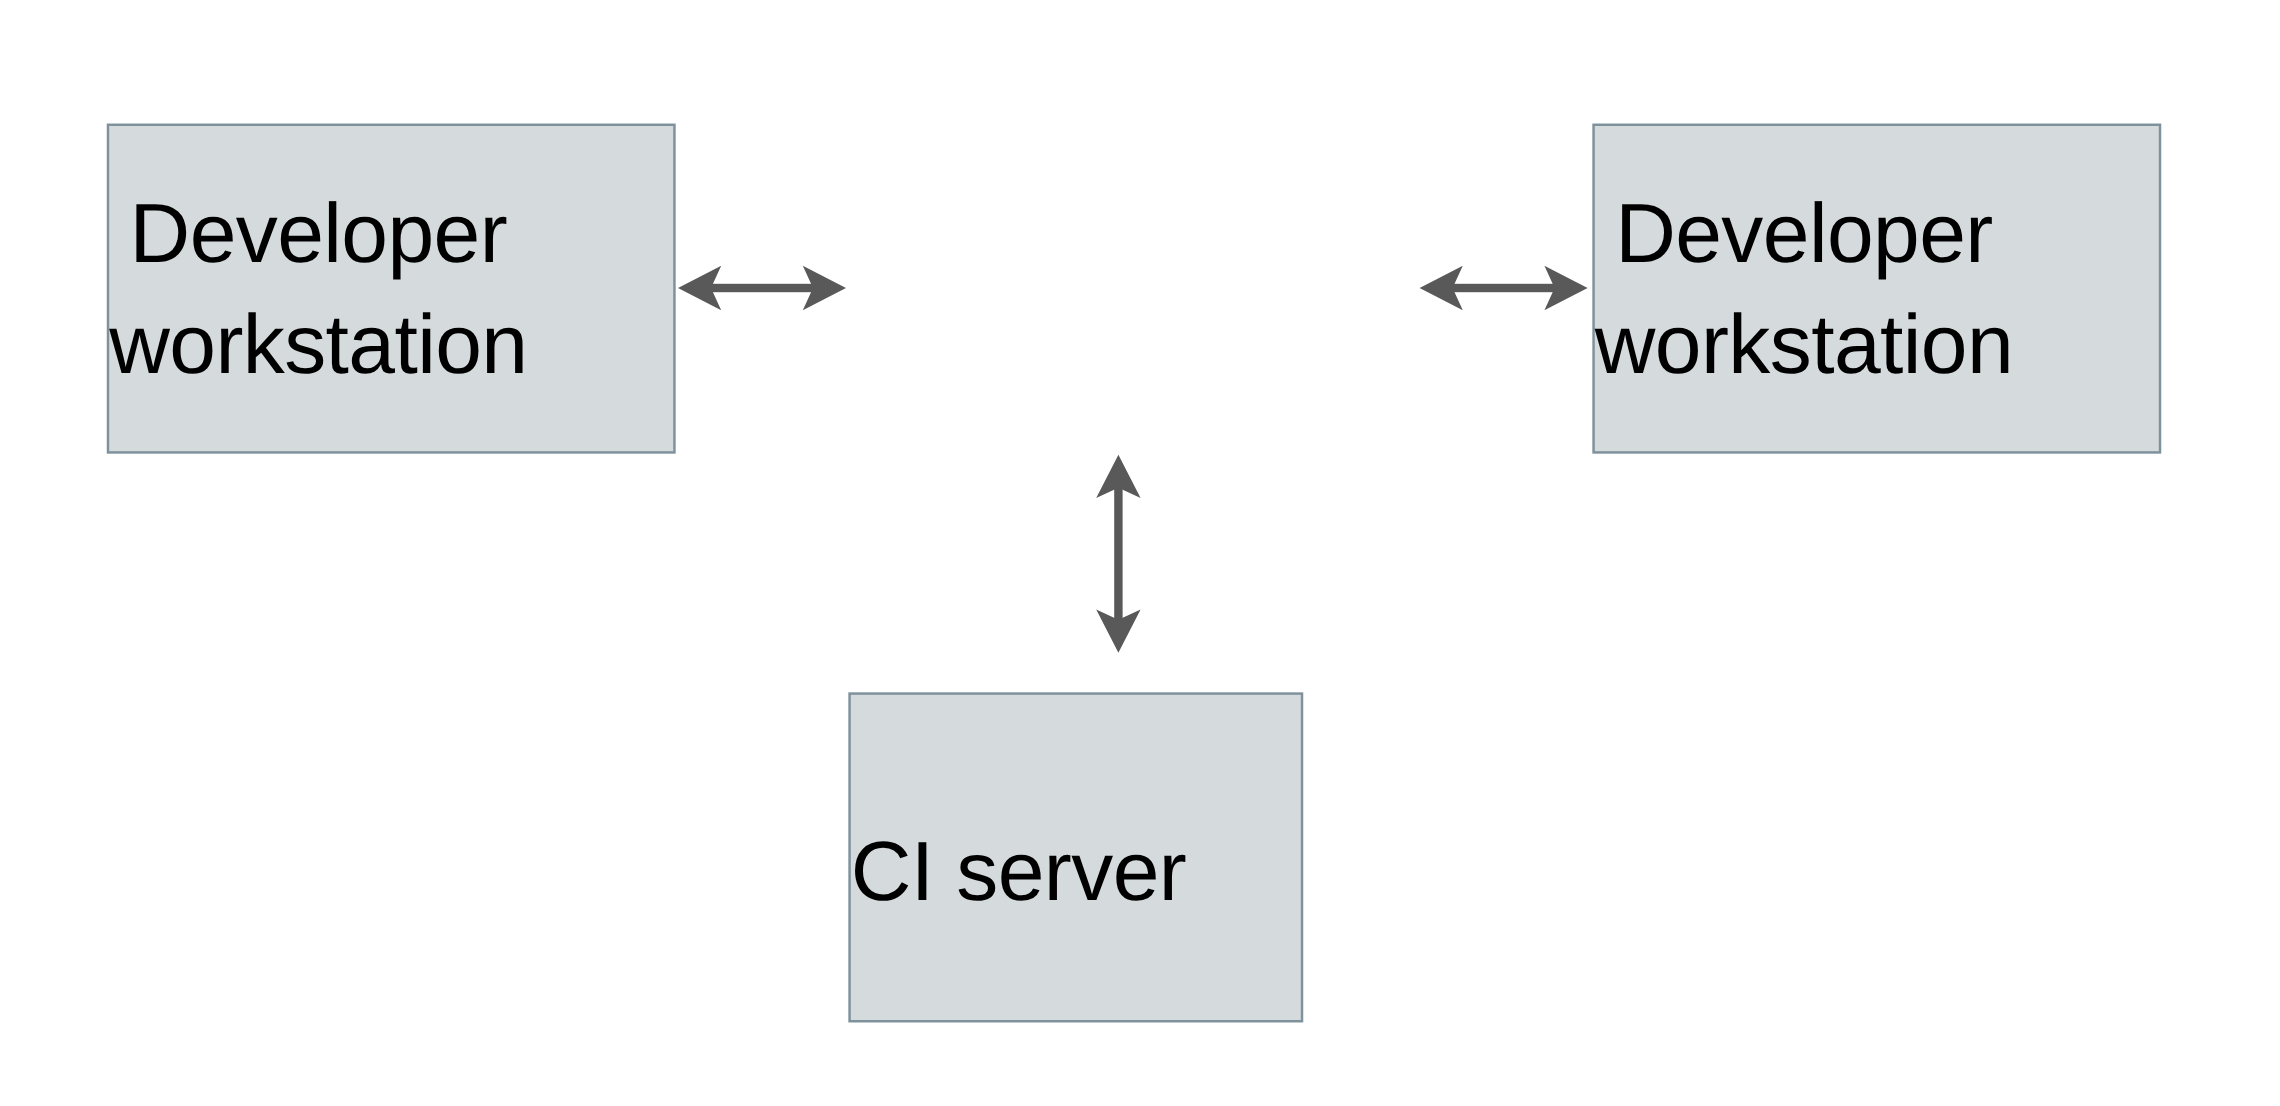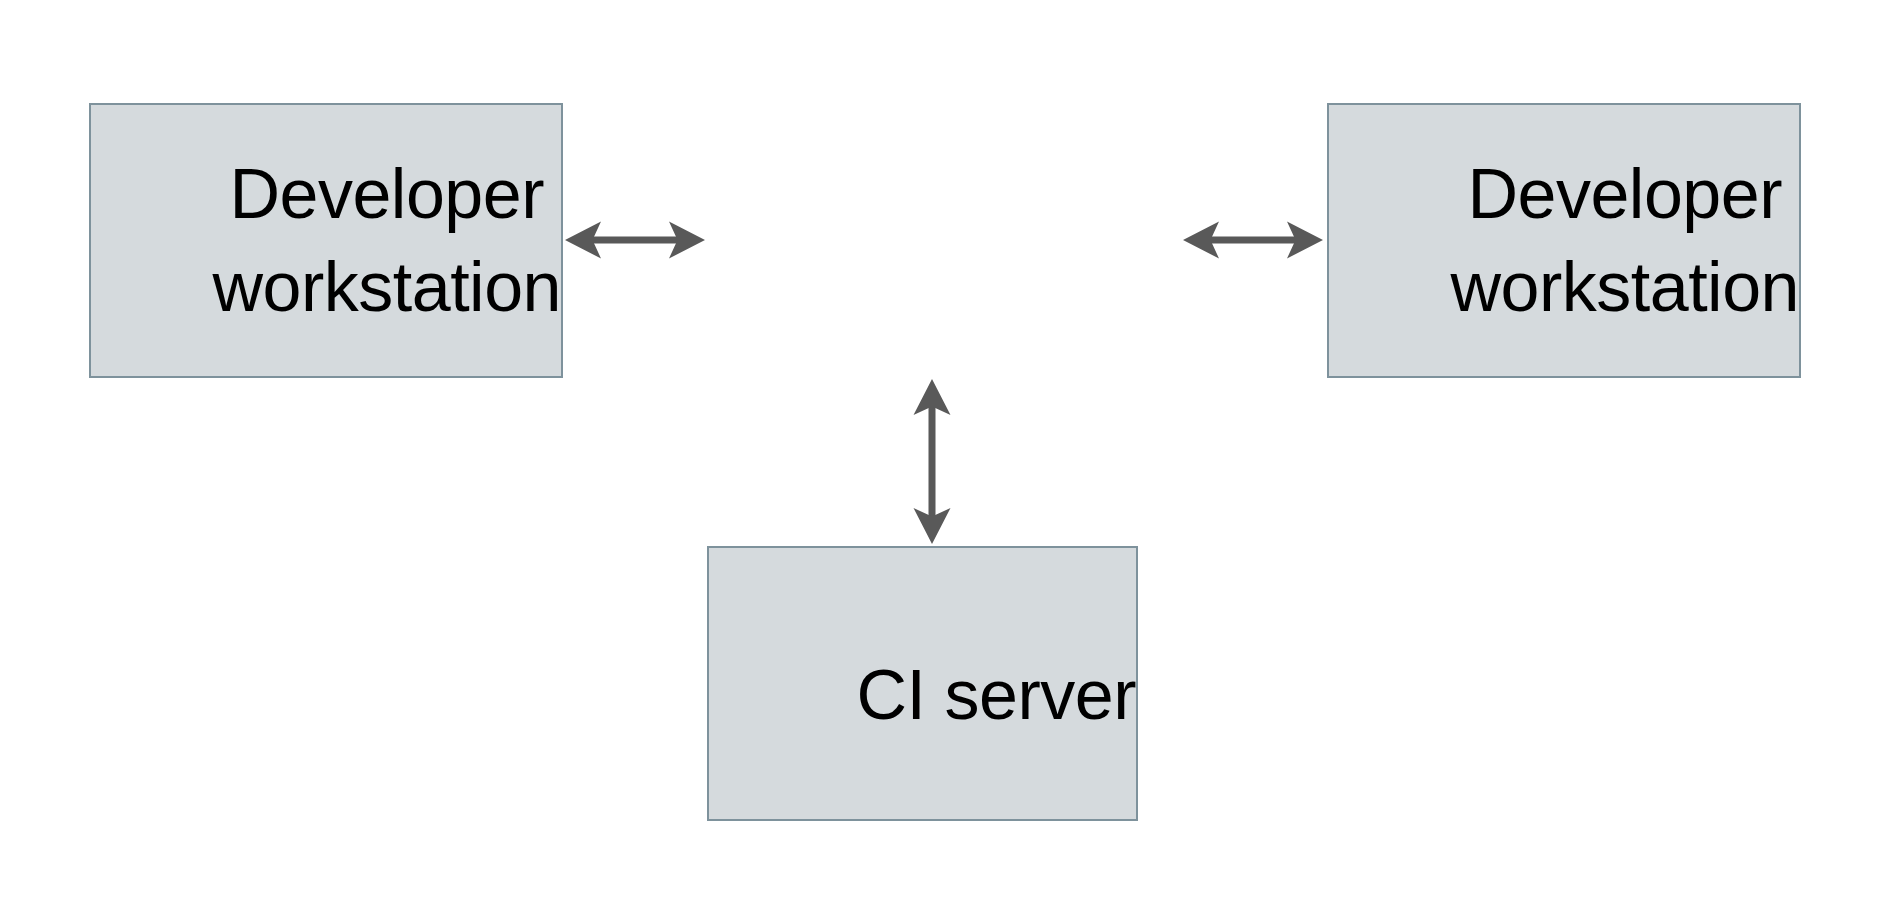--- a/index.html
+++ b/index.html
@@ -18,32 +18,32 @@
     background: var(--background);
     font-family: "Liberation Sans", "DejaVu Sans", sans-serif;
     overflow: hidden;
   }
   .node {
     position: absolute;
     background: var(--node-fill);
     border: 2px solid var(--node-border);
     display: flex;
     align-items: center;
-    justify-content: flex-end;
+    justify-content: flex-start;
     text-align: center;
     color: var(--text);
     font-size: 70px;
     line-height: 93px;
     letter-spacing: -0.5px;
     white-space: pre-line;
   }
   #node-dev-left   { left: 89px;   top: 103px; width: 474px; height: 275px; }
   #node-cache      { left: 707px;  top: 103px; width: 472px; height: 275px; }
   #node-dev-right  { left: 1327px; top: 103px; width: 474px; height: 275px; }
-  #node-ci         { left: 707px;  top: 546px; width: 431px; height: 275px; padding-top: 24px; }
+  #node-ci         { left: 707px;  top: 577px; width: 379px; height: 275px; padding-top: 24px; }
   .edge { position: absolute; color: var(--arrow); }
   #edge-left     { left: 564px;  top: 218px; width: 142px; height: 44px; }
   #edge-right    { left: 1182px; top: 218px; width: 142px; height: 44px; }
   #edge-vertical { left: 910px;  top: 378px; width: 44px;  height: 167px; }
   .edge svg { display: block; width: 100%; height: 100%; }
 </style>
 </head>
 <body>
 
 <div class="canvas">

